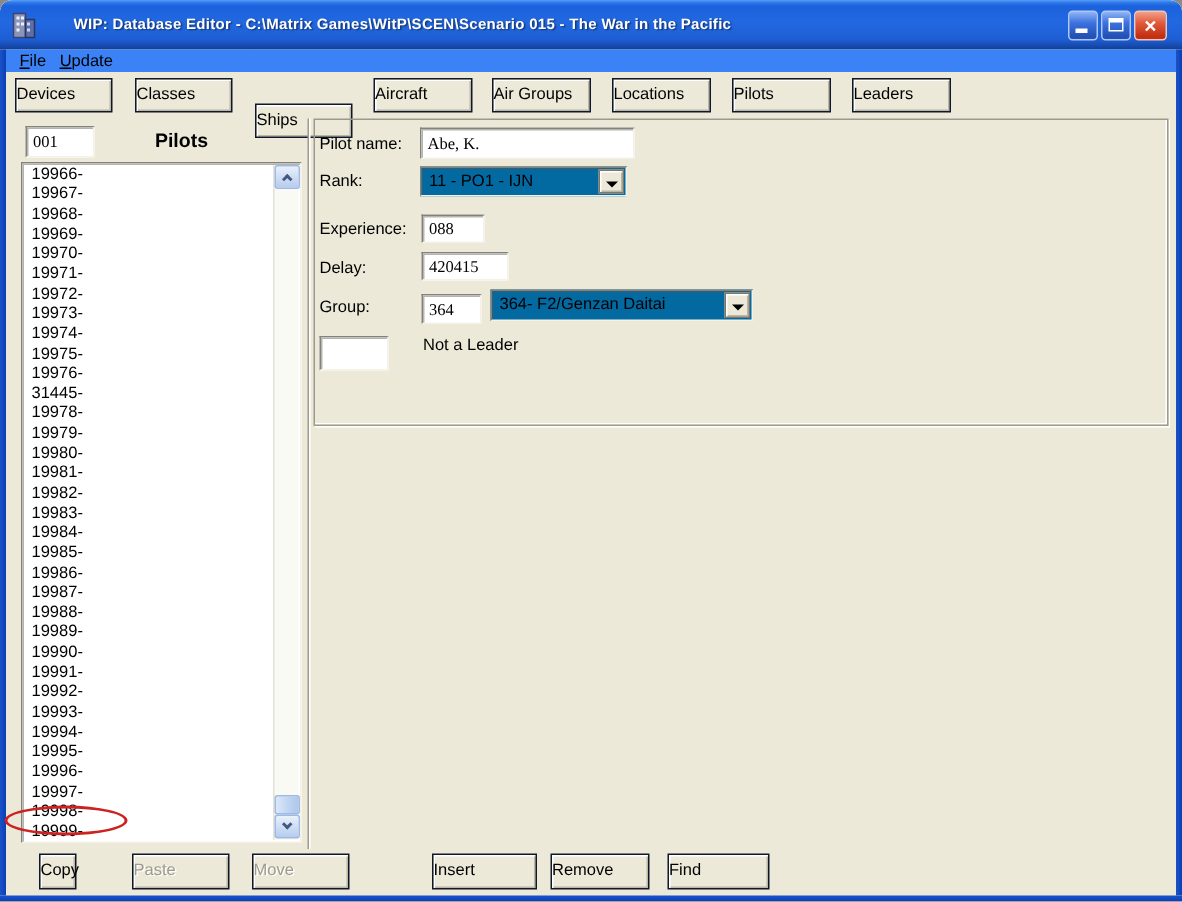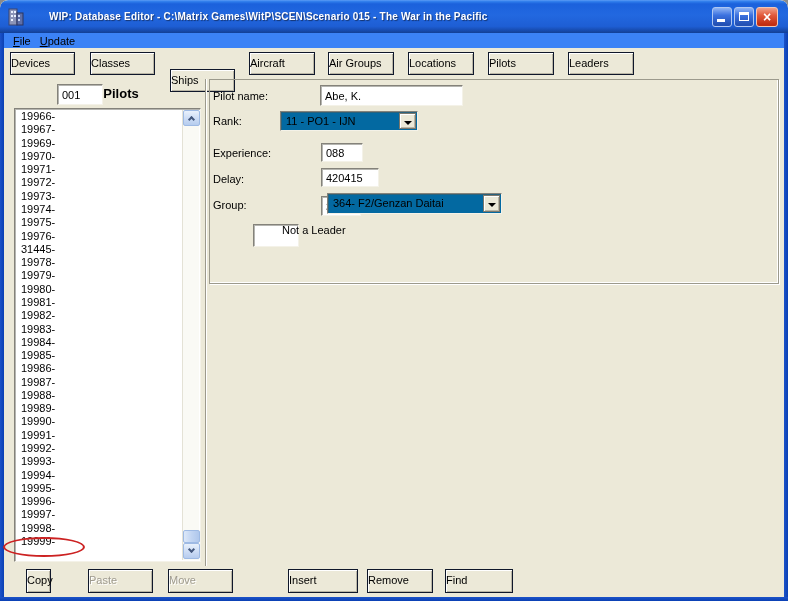--- a/index.html
+++ b/index.html
@@ -31,22 +31,22 @@
   .menu-item { margin-left:9px; cursor:default; }
   .menu-item .u { text-decoration:underline; }
 
   
   .btn { position:absolute; height:23px; background:#ECE9D8; border:1px solid #0f172a;
     box-shadow:inset 1px 1px 0 #FFFFFF, inset -1px -1px 0 #BAB6A6;
     font-size:11px; color:#000; text-align:left; line-height:20px; font-family:"Liberation Sans",sans-serif; }
   .btn.disabled { color:#9E9A8E; text-shadow:1px 1px 0 #fff; }
   .sunken { background:#fff; border:1px solid; border-color:#84827A #F4F2E8 #F4F2E8 #84827A;
     box-shadow:inset 1px 1px 0 rgba(90,90,80,.45); }
-  input.field { position:absolute; font-family:Liberation Sans, sans-serif; font-size:11px; color:#000;
-    padding:1px 0 0 4px; outline:none;margin-left:40px; }
+  input.field { position:absolute; font-family:Liberation Serif, serif; font-size:11px; color:#000;
+    padding:1px 0 0 4px; outline:none; }
   .label { position:absolute; font-size:11px; color:#000; white-space:nowrap; }
   .groove { position:absolute; border:1px solid #9C9A8C; box-shadow:inset -1px -1px 0 #FFFFFF, 1px 1px 0 #FFFFFF; }
   .vsep { position:absolute; width:1px; background:#9C9A8C; box-shadow:1px 0 0 #FFFFFF; }
 
   
   .combo { position:absolute; background:#0369a1; border:1px solid; border-color:#84827A #F4F2E8 #F4F2E8 #84827A;
     box-shadow:inset 1px 1px 0 rgba(90,90,80,.45); font-size:11px; }
   .combo .val { position:absolute; left:5px; top:3px; white-space:nowrap; }
   .combo .drop { position:absolute; right:1px; top:1px; bottom:1px; width:17px; background:#ECE9D8;
     border:1px solid #7B786D; box-shadow:inset 1px 1px 0 #fff, inset -1px -1px 0 #BAB6A6; }
@@ -128,20 +128,21 @@
   <input class="field sunken" style="left: 17px; top: 84px; width: 46px; height: 21px;" value="001">
   <div class="pilots-title">Pilots</div>
 
   <div id="listbox" class="sunken">
     <div id="listrows">
 
         <div class="lrow">19966-</div>
 
         <div class="lrow">19967-</div>
 
+        <div class="lrow">19968-</div>
 
         <div class="lrow">19969-</div>
 
         <div class="lrow">19970-</div>
 
         <div class="lrow">19971-</div>
 
         <div class="lrow">19972-</div>
 
         <div class="lrow">19973-</div>

